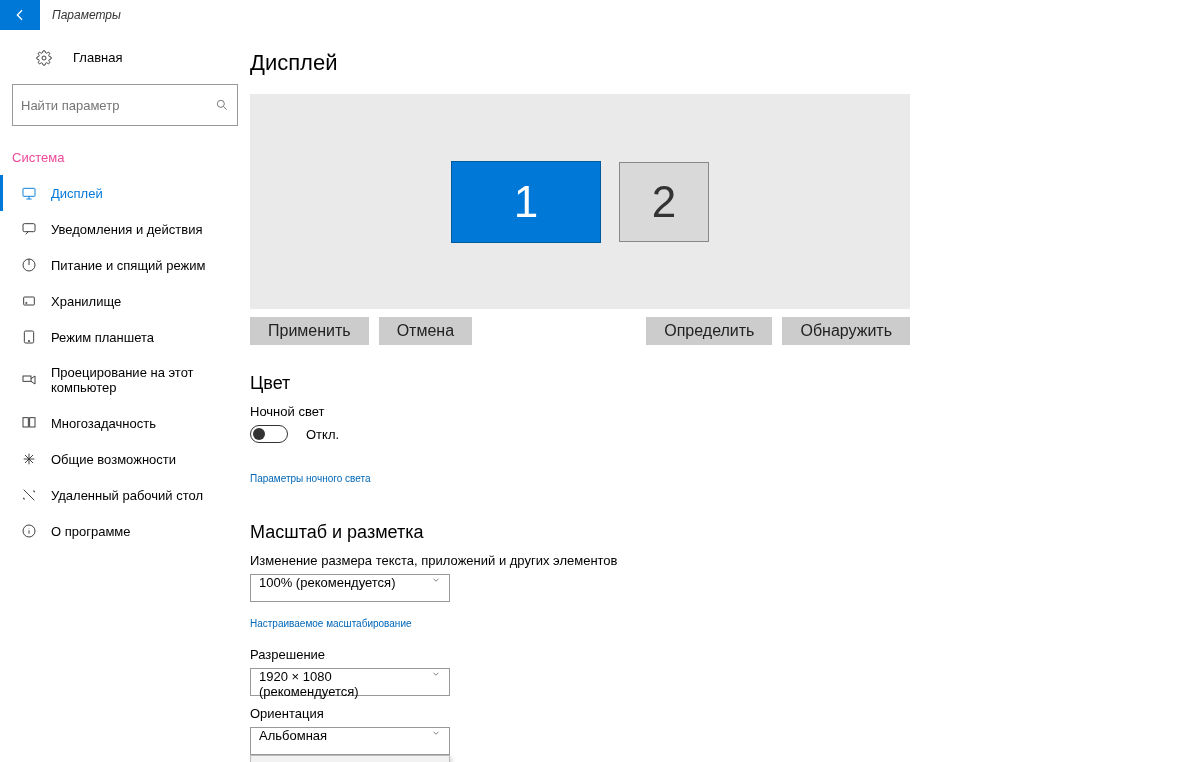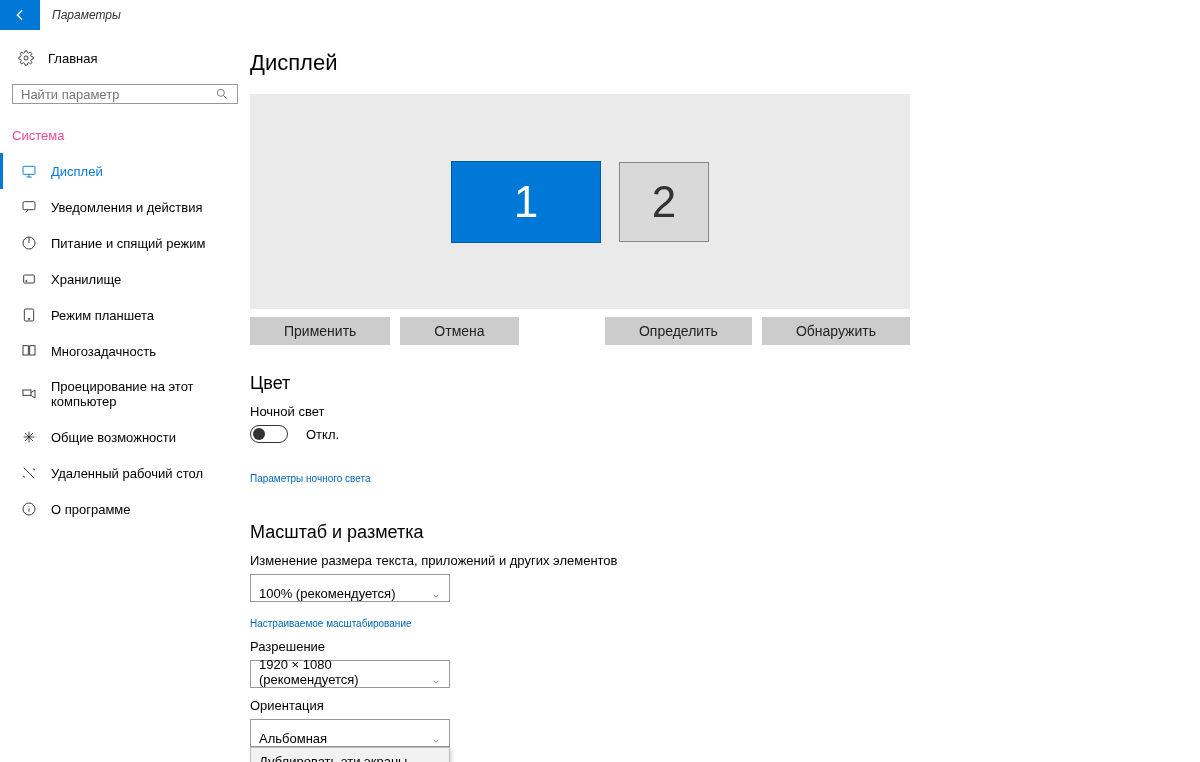--- a/index.html
+++ b/index.html
@@ -3,45 +3,45 @@
   <meta charset="utf-8">
   <style>
     * { margin: 0; padding: 0; box-sizing: border-box; font-family: 'Segoe UI', Tahoma, sans-serif; }
     body { background: #fff; font-size: 13px; color: #000; }
     .titlebar { display: flex; align-items: center; height: 30px; background: #fff; font-style: italic; }
     .back-btn { width: 40px; height: 30px; background: #0078d7; display: flex; align-items: center; justify-content: center; cursor: pointer; }
     .back-btn svg { width: 16px; height: 16px; stroke: #fff; fill: none; stroke-width: 2; }
     .app-title { padding: 0 12px; font-size: 12px; color: #333; }
     .container { display: flex; }
     .sidebar { width: 250px; padding: 10px 0; }
-    .home-row { display: flex; align-items: center; padding: 10px 18px; cursor: pointer; gap: 14px; }
+    .home-row { display: flex; align-items: flex-start; padding: 10px 36px; cursor: pointer; gap: 21px; }
     .home-row svg, .side-item svg { width: 16px; height: 16px; flex-shrink: 0; stroke: #333; fill: none; stroke-width: 1.4; }
-    .search-box { margin: 8px 12px 18px 12px; position: relative; border: 1px solid #999; height: 20px; display: flex; align-items: center; }
+    .search-box { margin: 8px 12px 18px 12px; position: relative; border: 1px solid #999; height: 42px; display: flex; align-items: center; }
     .search-box input { border: none; outline: none; padding: 0 28px 0 8px; width: 100%; font-size: 13px; background: transparent; }
     .search-box svg { position: absolute; right: 8px; width: 14px; height: 14px; stroke: #666; fill: none; stroke-width: 1.5; }
     .cat-label { padding: 6px 18px 10px 12px; color: #ec4899; font-size: 13px; }
     .side-item { display: flex; align-items: center; gap: 14px; padding: 10px 18px; cursor: pointer; font-size: 13px; border-left: 3px solid transparent; }
     .side-item.active { border-left: 3px solid #0078d7; color: #0078d7; }
     .side-item.active svg { stroke: #0078d7; }
     .main { flex: 1; padding: 20px 60px 30px 0; max-width: 720px; }
     .page-title { font-size: 22px; font-weight: 400; margin-bottom: 18px; }
     .monitor-area { background: #eaeaea; height: 215px; display: flex; align-items: center; justify-content: center; gap: 18px; }
     .monitor { border: 1px solid #0078d7; display: flex; align-items: center; justify-content: center; font-size: 44px; font-weight: 300; }
     .monitor.m1 { width: 150px; height: 82px; background: #0078d7; color: #fff; border:1px solid #005a9e;}
     .monitor.m2 { width: 90px; height: 80px; background: #d9d9d9; color: #333; border:1px solid #888; align-self: center;}
     .btn-row { display:flex; gap:10px; margin-top:8px; }
     .btn-row .spacer { flex:1; }
-    .btn { background:#ccc; border:none; padding:0 34px; height:28px; font-size:14px; cursor:pointer; color:#222; }
+    .btn { background:#ccc; border:none; padding:0 18px; height:28px; font-size:16px; cursor:pointer; color:#222; }
     .section-title { font-size: 18px; font-weight: 400; margin-top: 28px; margin-bottom: 10px; }
     .sub-label { font-size:13px; margin: 8px 0 6px 0; }
     .toggle-row { display:flex; align-items:center; gap:18px; margin: 4px 0 24px 0; }
     .toggle { width: 38px; height: 18px; border: 1px solid #333; border-radius: 9px; position: relative; background: #fff; cursor:pointer; }
     .toggle::after { content:''; position:absolute; left:2px; top:2px; width:12px; height:12px; background:#333; border-radius:50%; }
     .link { color:#0067b8; font-size:10px; cursor:pointer; display:inline-block; margin: 6px 0 10px 0;}
-    .select-box { border:1px solid #999; width:200px; height:28px; display:flex; align-items:flex-end; justify-content:space-between; padding:0 8px; font-size:13px; cursor:pointer; margin-bottom:10px;}
+    .select-box { border:1px solid #999; width:200px; height:28px; display:flex; align-items:flex-start; justify-content:space-between; padding:0 8px; font-size:13px; cursor:pointer; margin-bottom:10px;}
     .select-box svg { width:10px; height:10px; stroke:#333; fill:none; stroke-width:1.5;}
     .dropdown-open { width:200px; border:1px solid #bbb; background:#f2f2f2; box-shadow:2px 2px 4px rgba(0,0,0,.15);}
     .dropdown-open .option { padding:6px 8px; font-size:13px; cursor:pointer; }
   </style>
 </head>
 <body>
 
 <div class="titlebar">
   <div class="back-btn">
     <svg viewBox="0 0 24 24">
@@ -98,31 +98,31 @@
     </div>
     <div class="side-item">
       <svg viewBox="0 0 24 24">
           <rect x="5" y="3" width="14" height="18" rx="2"></rect>
           <circle cx="12" cy="18" r="1"></circle>
         </svg>
       <span>Режим планшета</span>
     </div>
     <div class="side-item">
       <svg viewBox="0 0 24 24">
+          <rect x="3" y="6" width="12" height="8"></rect>
+          <path d="M15 10l6-4v12l-6-4"></path>
+        </svg>
+      <span>Проецирование на этот компьютер</span>
+    </div>
+    <div class="side-item">
+      <svg viewBox="0 0 24 24">
           <rect x="3" y="4" width="8" height="14"></rect>
           <rect x="13" y="4" width="8" height="14"></rect>
         </svg>
       <span>Многозадачность</span>
-    </div>
-    <div class="side-item">
-      <svg viewBox="0 0 24 24">
-          <rect x="3" y="6" width="12" height="8"></rect>
-          <path d="M15 10l6-4v12l-6-4"></path>
-        </svg>
-      <span>Проецирование на этот компьютер</span>
     </div>
     <div class="side-item">
       <svg viewBox="0 0 24 24">
           <path d="M6 6l12 12M6 18L18 6M4 12h16M12 4v16"></path>
         </svg>
       <span>Общие возможности</span>
     </div>
     <div class="side-item">
       <svg viewBox="0 0 24 24">
           <path d="M4 4l16 16M18 6h2v2M6 18H4v-2"></path>
@@ -164,21 +164,21 @@
     <div class="section-title">Масштаб и разметка</div>
     <div class="sub-label">Изменение размера текста, приложений и других элементов</div>
     <div class="select-box">
       <span>100% (рекомендуется)</span>
       <svg viewBox="0 0 24 24">
           <path d="M6 9l6 6 6-6"></path>
         </svg>
     </div>
     <span class="link">Настраиваемое масштабирование</span>
 
-    <div class="sub-label" style="margin-top:0">Разрешение</div>
+    <div class="sub-label" style="margin-top:8px">Разрешение</div>
     <div class="select-box">
       <span>1920 × 1080 (рекомендуется)</span>
       <svg viewBox="0 0 24 24">
           <path d="M6 9l6 6 6-6"></path>
         </svg>
     </div>
 
     <div class="sub-label">Ориентация</div>
     <div class="select-box" style="margin-bottom:0">
       <span>Альбомная</span>

